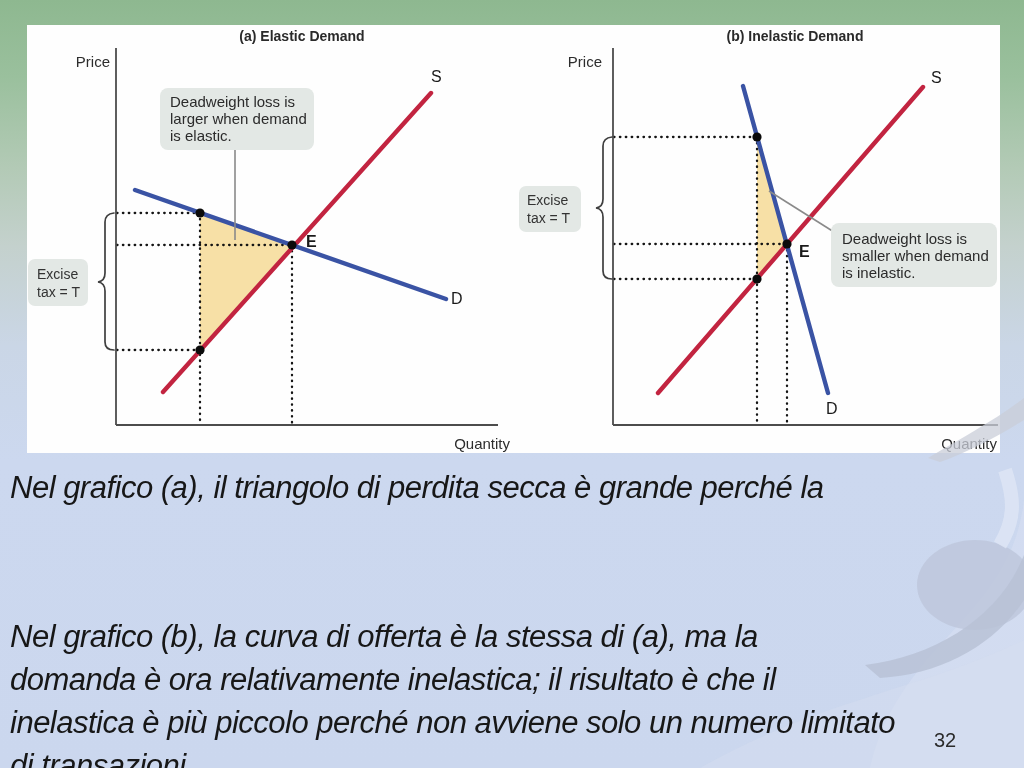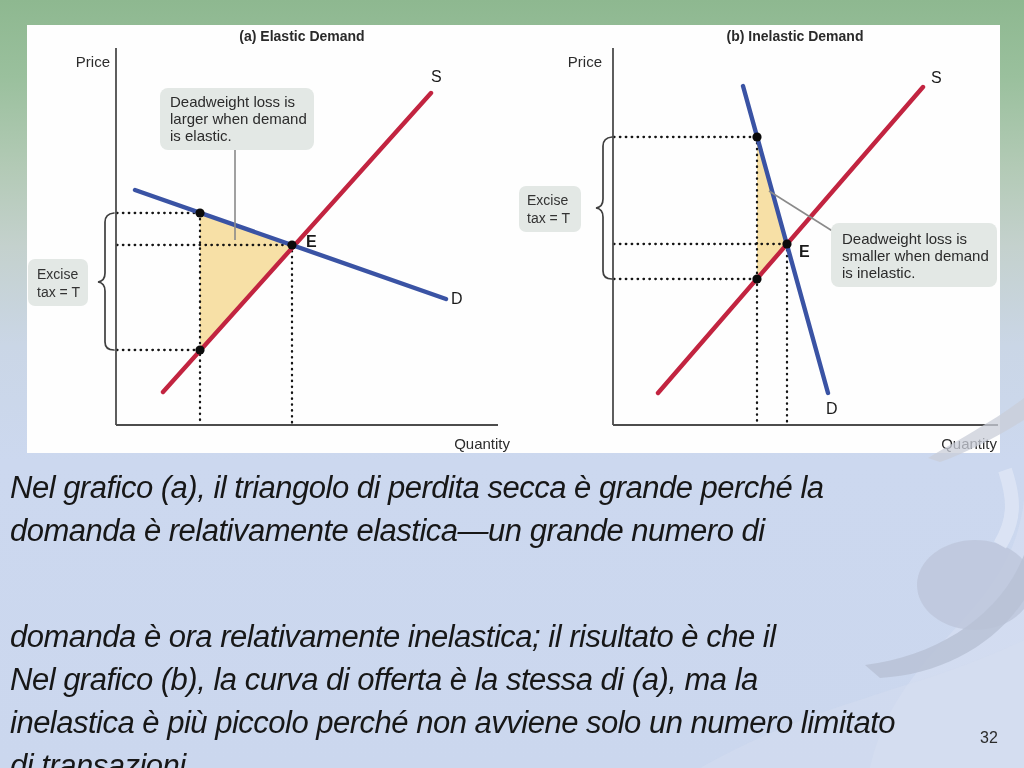--- a/index.html
+++ b/index.html
@@ -35,22 +35,22 @@
   .pointer{stroke:#8a8a8a;stroke-width:1.6;}
   .dot{fill:#0b0b0b;}
   .body-text{
     position:absolute;left:10px;width:1014px;z-index:3;
     font-size:31px;line-height:43px;letter-spacing:-0.5px;color:#171717;font-style:italic;
   }
   .body-text .line{white-space:nowrap;height:43px;}
   #para1{top:466px;}
   #para2{top:615px;}
   .page-number{
-    position:absolute;left:980px;top:729px;z-index:3;
-    font-size:16px;color:#2b2b2b;
+    position:absolute;left:934px;top:729px;z-index:3;
+    font-size:20px;color:#2b2b2b;
   }
 </style>
 </head>
 <body>
 
 <div class="slide">
 
   <svg id="decor-bg" class="decor" width="1024" height="768">
     <path d="M870,768 C900,640 1010,620 1024,500 L1024,768 Z" fill="#d8e0f2" opacity="0.55"></path>
     <path d="M700,768 C820,700 920,690 1024,640 L1024,768 Z" fill="#d5ddf0" opacity="0.5"></path>
@@ -143,24 +143,23 @@
       <text class="eq-label" x="286" y="232">E</text>
     </svg>
   </div>
 
   <svg id="decor-fg" class="decor" width="1024" height="768">
     <path d="M928,458 C965,436 995,420 1024,398 L1024,420 C998,436 968,452 940,462 Z" fill="#c9cdd8" opacity="0.75"></path>
   </svg>
 
   <div class="body-text" id="para1">
     <div class="line">Nel grafico (a), il triangolo di perdita secca è grande perché la</div>
-    <div class="line">domanda è relativamente elastica—un grande numero di</div>
   </div>
   <div class="body-text" id="para2">
+    <div class="line">Nel grafico (b), la curva di offerta è la stessa di (a), ma la</div>
     <div class="line">domanda è ora relativamente inelastica; il risultato è che il</div>
-    <div class="line">Nel grafico (b), la curva di offerta è la stessa di (a), ma la</div>
     <div class="line">inelastica è più piccolo perché non avviene solo un numero limitato</div>
     <div class="line">di transazioni.</div>
   </div>
 
   <div class="page-number">32</div>
 
 </div>
 
 </body></html>

